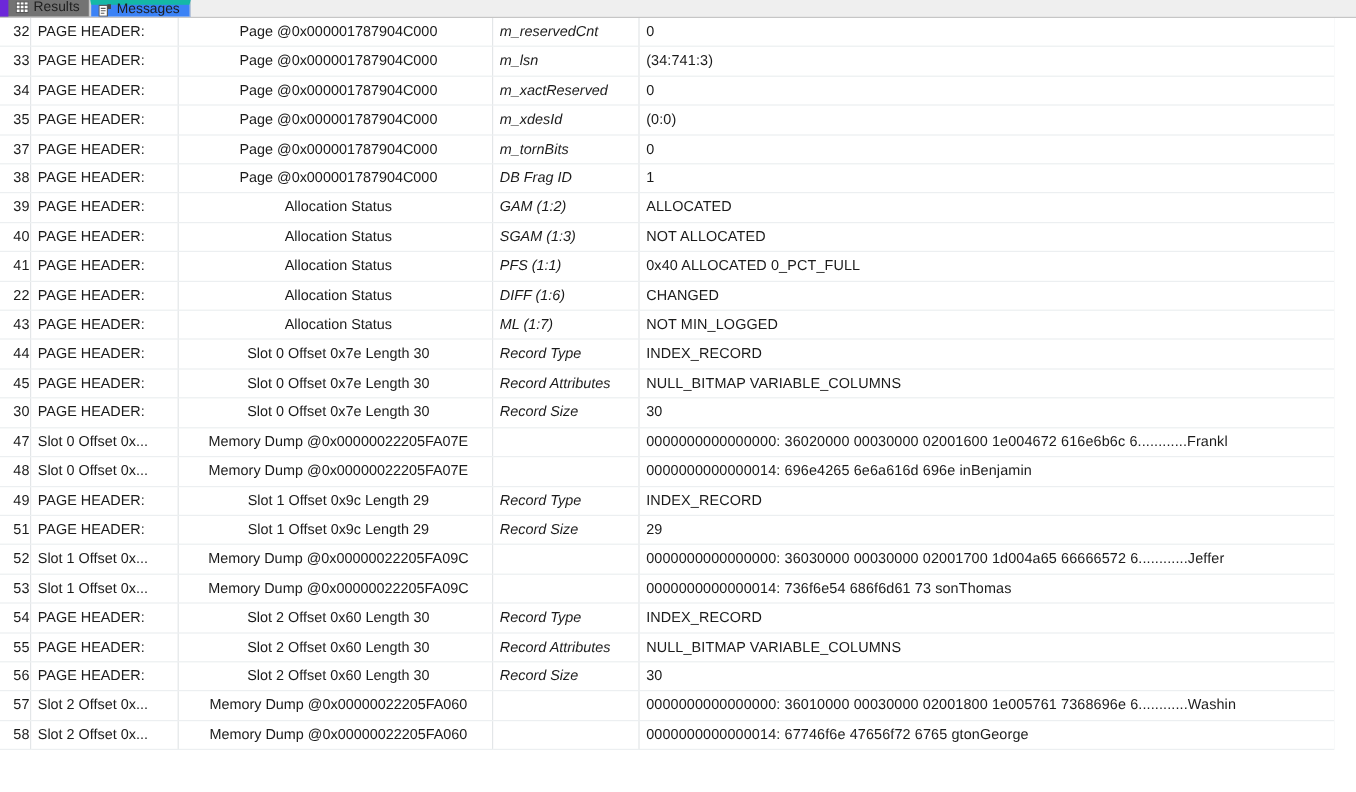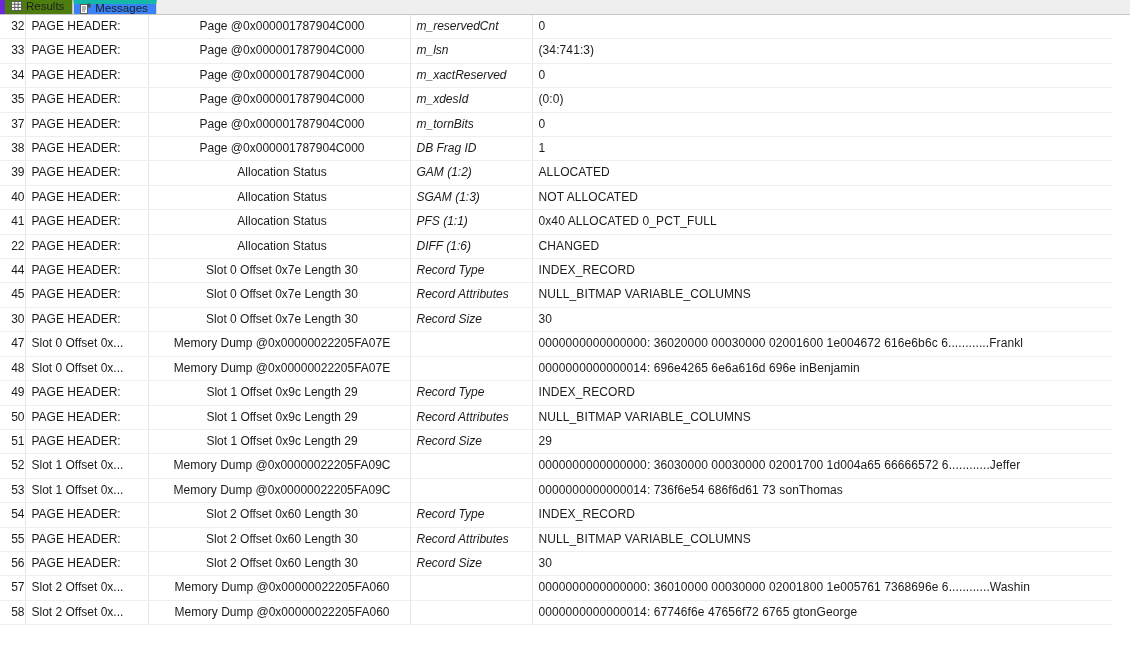--- a/index.html
+++ b/index.html
@@ -34,22 +34,22 @@
     gap: 4px;
     height: 15px;
     padding: 0 8px 0 6px;
     box-sizing: border-box;
     font-size: 11.5px;
     color: #1f1f1f;
     white-space: nowrap;
     line-height: 15px;
   }
   .tab.active {
-    background: #4d7c0f;
-    border-left: 5px solid #6d28d9;
+    background: #737373;
+    border-left: 7px solid #6d28d9;
     border-right: 1px solid #c6c6c6;
     border-top: 1px solid #c6c6c6;
   }
   .tab.inactive {
     background: #3b82f6;
     border-left: 1px solid #d4d4d4;
     border-right: 1px solid #d4d4d4;
     border-top: 5px solid #14b8a6;
   }
   .tab-label { position: relative; top: -1px; }
@@ -224,20 +224,27 @@
           <td class="c-d hex">0x40 ALLOCATED  0_PCT_FULL</td>
         </tr>
         <tr>
           <td class="c-num">22</td>
           <td class="c-a">PAGE HEADER:</td>
           <td class="c-b">Allocation Status</td>
           <td class="c-c">DIFF (1:6)</td>
           <td class="c-d hex">CHANGED</td>
         </tr>
         <tr>
+          <td class="c-num">43</td>
+          <td class="c-a">PAGE HEADER:</td>
+          <td class="c-b">Allocation Status</td>
+          <td class="c-c">ML (1:7)</td>
+          <td class="c-d hex">NOT MIN_LOGGED</td>
+        </tr>
+        <tr>
           <td class="c-num">44</td>
           <td class="c-a">PAGE HEADER:</td>
           <td class="c-b">Slot 0 Offset 0x7e Length 30</td>
           <td class="c-c">Record Type</td>
           <td class="c-d hex">INDEX_RECORD</td>
         </tr>
         <tr>
           <td class="c-num">45</td>
           <td class="c-a">PAGE HEADER:</td>
           <td class="c-b">Slot 0 Offset 0x7e Length 30</td>
@@ -264,27 +271,20 @@
           <td class="c-b">Memory Dump @0x00000022205FA07E</td>
           <td class="c-c"></td>
           <td class="c-d hex">0000000000000014:  696e4265 6e6a616d 696e                        inBenjamin</td>
         </tr>
         <tr>
           <td class="c-num">49</td>
           <td class="c-a">PAGE HEADER:</td>
           <td class="c-b">Slot 1 Offset 0x9c Length 29</td>
           <td class="c-c">Record Type</td>
           <td class="c-d hex">INDEX_RECORD</td>
-        </tr>
-        <tr>
-          <td class="c-num">50</td>
-          <td class="c-a">PAGE HEADER:</td>
-          <td class="c-b">Slot 1 Offset 0x9c Length 29</td>
-          <td class="c-c">Record Attributes</td>
-          <td class="c-d hex"> NULL_BITMAP VARIABLE_COLUMNS</td>
         </tr>
         <tr>
           <td class="c-num">51</td>
           <td class="c-a">PAGE HEADER:</td>
           <td class="c-b">Slot 1 Offset 0x9c Length 29</td>
           <td class="c-c">Record Size</td>
           <td class="c-d hex">29</td>
         </tr>
         <tr>
           <td class="c-num">52</td>

